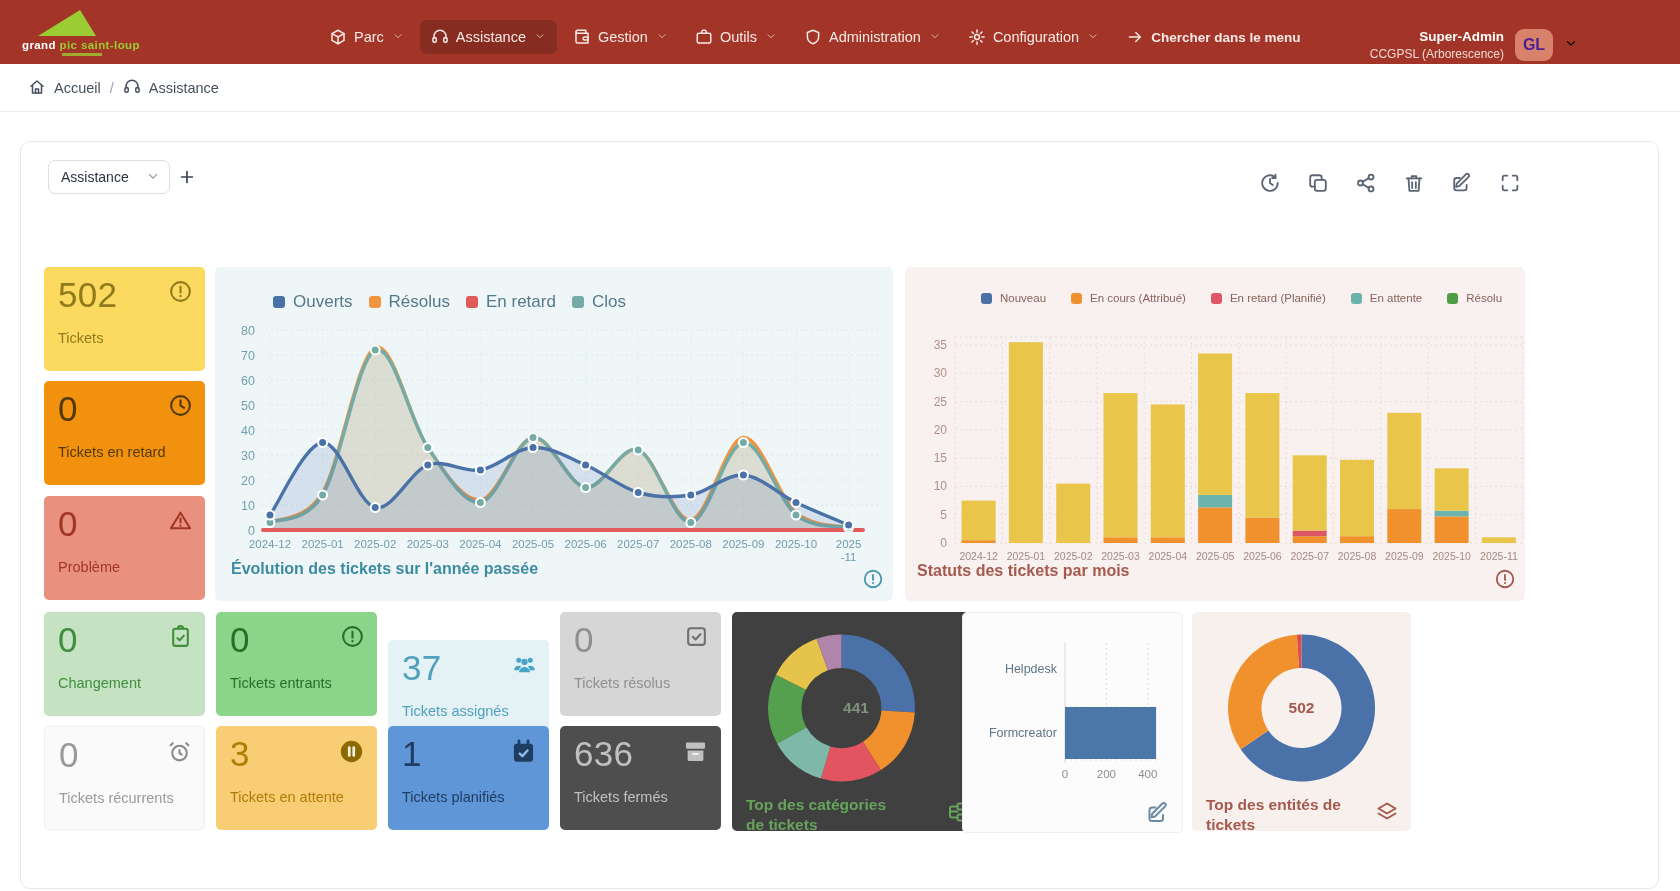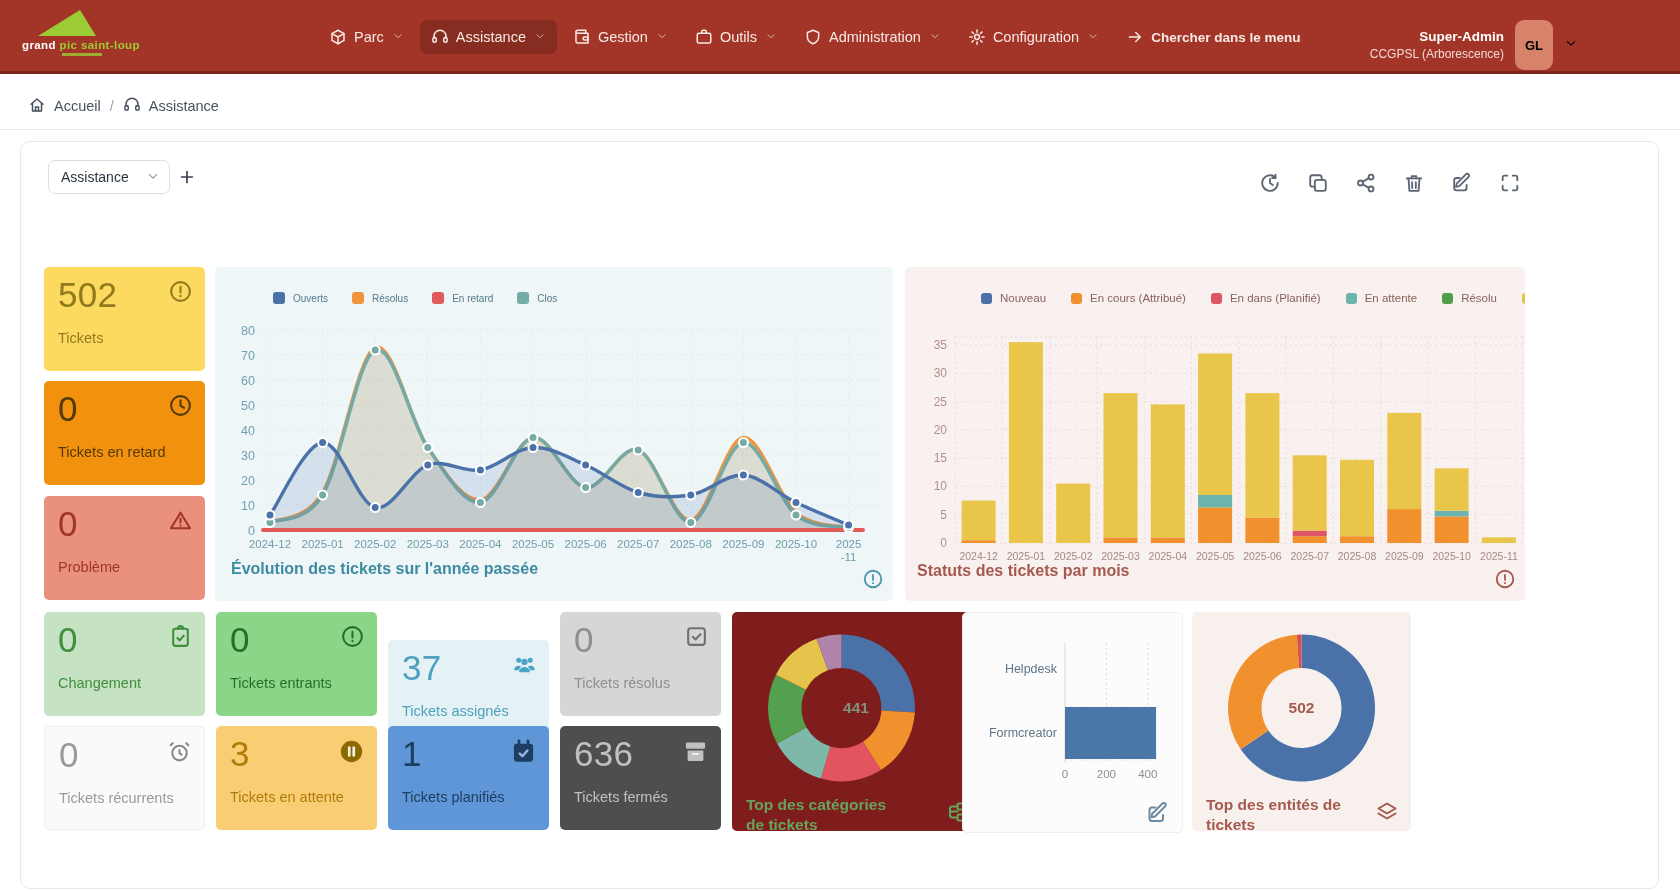--- a/index.html
+++ b/index.html
@@ -17,50 +17,50 @@
   .logo-sub{height:3px;width:40px;background:#9ccc33;margin:2px 0 0 40px;opacity:.8}
   .nav{position:absolute;left:318px;top:0;height:74px;display:flex;align-items:center;gap:5px}
   .nav-item{display:flex;align-items:center;gap:7px;padding:8px 11px;border-radius:7px;color:#f8e9e5;font-size:14.5px;cursor:pointer;white-space:nowrap}
   .nav-item.active{background:rgba(0,0,0,.17)}
   .nav-item .caret{opacity:.7;margin-left:1px}
   .nav-item.search-item{font-weight:700;font-size:13.5px}
   .user{position:absolute;right:102px;top:8px;height:74px;display:flex;align-items:center;gap:11px;cursor:pointer}
   .user-text{text-align:right;color:#fff}
   .user-name{font-size:13.5px;font-weight:600}
   .user-entity{font-size:12px;color:#f3d9d3;margin-top:3px}
-  .avatar{width:38px;height:50px;border-radius:9px;background:#d8826c;color:#000000;font-weight:700;font-size:13px;display:flex;align-items:center;justify-content:center}
+  .avatar{width:38px;height:32px;border-radius:9px;background:#d8826c;color:#4c1d95;font-weight:700;font-size:16px;display:flex;align-items:center;justify-content:center}
 
   
-  .crumbbar{position:absolute;left:0;top:82px;width:1680px;height:48px;background:#fff;border-bottom:1px solid #e9ebee;box-sizing:border-box}
+  .crumbbar{position:absolute;left:0;top:64px;width:1680px;height:48px;background:#fff;border-bottom:1px solid #e9ebee;box-sizing:border-box}
   .crumbs{position:absolute;left:28px;top:0;height:48px;display:flex;align-items:center;gap:9px;color:#47505f;font-size:14.5px}
   .crumb-sep{color:#99a2ae}
   .crumb-link{cursor:pointer;display:flex;align-items:center;gap:8px}
   .searchbox{position:absolute;left:1312px;top:80px;width:228px;height:40px;border:1px solid #dadfe5;border-radius:7px;box-sizing:border-box;background:#fff}
   .searchbox input{width:100%;height:100%;border:0;outline:0;background:transparent;padding:0 42px 0 12px;font-size:14.5px;color:#333;box-sizing:border-box;font-family:"Liberation Sans",sans-serif}
   .searchbox input::placeholder{color:#a8b0bb}
   .search-ic{position:absolute;right:11px;top:9px;color:#c23a28;cursor:pointer}
 
   
   .container{position:absolute;left:20px;top:141px;width:1639px;height:748px;border:1px solid #e6e8ea;border-radius:10px;background:#fff;box-sizing:border-box}
   .dash-select{position:absolute;left:48px;top:160px;width:122px;height:34px;border:1px solid #dadfe5;border-radius:7px;display:flex;align-items:center;justify-content:space-between;padding:0 9px 0 12px;font-size:14px;color:#2c3340;box-sizing:border-box;background:#fff;cursor:pointer}
   .dash-select .caret{color:#8a93a0}
   .plus-btn{position:absolute;left:177px;top:167px;color:#39414e;cursor:pointer}
   .actions{position:absolute;left:1259px;top:172px;display:flex;gap:26px;color:#5b6574}
   .actions .act{cursor:pointer}
 
   
   .panel{position:absolute;border-radius:5px;overflow:hidden}
   #line-panel{left:215px;top:267px;width:678px;height:334px;background:#eff6f8}
   #bar-panel{left:905px;top:267px;width:620px;height:334px;background:#f8f1ef}
-  #cat-panel{left:732px;top:612px;width:248px;height:219px;background:#7f1d1d}
+  #cat-panel{left:732px;top:612px;width:248px;height:219px;background:#404040}
   #types-panel{left:962px;top:612px;width:219px;height:219px;background:#fcfcfc;border:1px solid #efefef}
   #ent-panel{left:1192px;top:612px;width:219px;height:219px;background:#f7f0ed}
   .panel svg.chart{position:absolute;left:0;top:0}
   .legend{position:absolute;top:25px;display:flex;align-items:center}
-  #line-legend{left:58px;gap:24px;font-size:10px;color:#54798a}
+  #line-legend{left:58px;gap:16px;font-size:17px;color:#54798a}
   #bar-legend{left:76px;gap:25px;font-size:11.5px;color:#8a625c}
   .leg-item{display:flex;align-items:center;gap:8px;white-space:nowrap}
   .leg-sw{width:12px;height:12px;border-radius:3px;display:inline-block}
   .big-title{position:absolute;font-weight:700;font-size:16px;white-space:nowrap}
   #line-title{left:16px;top:293px;color:#3c8ba1}
   #bar-title{left:12px;top:295px;color:#a6594d}
   .warn-ic{position:absolute;right:9px;top:301px}
   #line-panel .warn-ic{color:#4a97ad}
   #bar-panel .warn-ic{color:#a6594d}
   .small-title{position:absolute;left:14px;top:183px;width:158px;font-weight:700;font-size:15.5px;line-height:20px}
@@ -351,21 +351,21 @@
         <span class="leg-item">
           <span class="leg-sw" style="background:#4a72a8;width:11px;height:11px"></span>
           <span>Nouveau</span>
         </span>
         <span class="leg-item">
           <span class="leg-sw" style="background:#f0912d;width:11px;height:11px"></span>
           <span>En cours (Attribué)</span>
         </span>
         <span class="leg-item">
           <span class="leg-sw" style="background:#de5666;width:11px;height:11px"></span>
-          <span>En dans (Planifié)</span>
+          <span>En retard (Planifié)</span>
         </span>
         <span class="leg-item">
           <span class="leg-sw" style="background:#6cb2ad;width:11px;height:11px"></span>
           <span>En attente</span>
         </span>
         <span class="leg-item">
           <span class="leg-sw" style="background:#4d9e45;width:11px;height:11px"></span>
           <span>Résolu</span>
         </span>
         <span class="leg-item">

